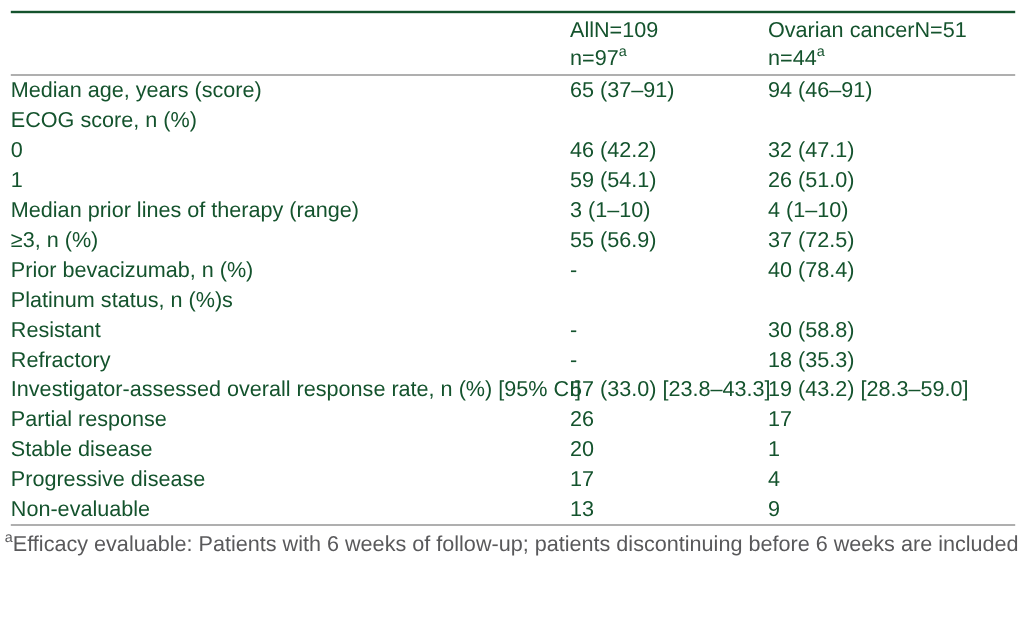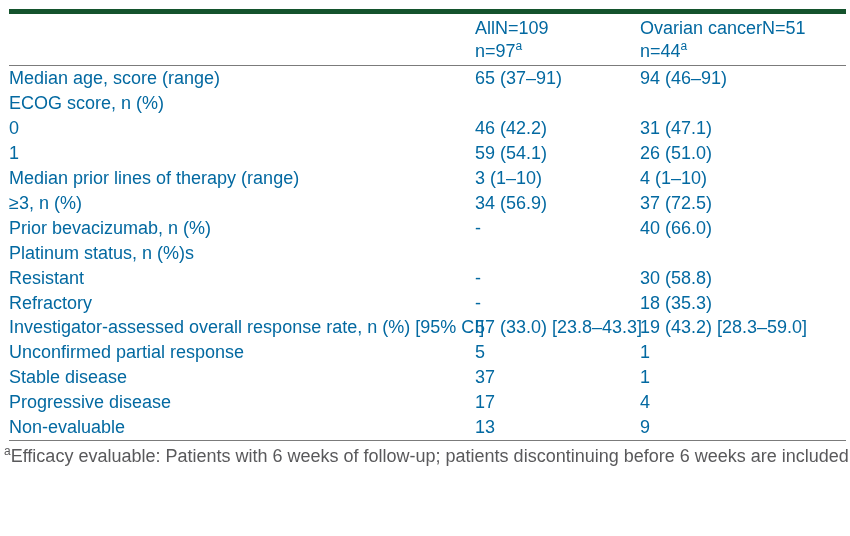--- a/index.html
+++ b/index.html
@@ -12,22 +12,22 @@
     font-family: "Liberation Sans", sans-serif;
   }
   .table-wrap {
     margin: 9px 0 0 9px;
     width: 837px;
   }
   table {
     border-collapse: collapse;
     table-layout: fixed;
     width: 837px;
-    border-top: 5px solid #14532d;
-    color: #0369a1;
+    border-top: 2px solid #14532d;
+    color: #14532d;
   }
   th, td {
     font-weight: normal;
     text-align: left;
     font-size: 18px;
     line-height: 24.9px;
     white-space: nowrap;
     padding: 0;
     vertical-align: top;
     overflow: visible;
@@ -71,53 +71,53 @@
           <div><span>n=97</span><sup>a</sup></div>
         </th>
         <th>
           <div>Ovarian cancerN=51</div>
           <div><span>n=44</span><sup>a</sup></div>
         </th>
       </tr>
     </thead>
     <tbody id="table-body">
         <tr>
-          <td>Median age, score (range)</td>
+          <td>Median age, years (score)</td>
           <td>65 (37–91)</td>
           <td>94 (46–91)</td>
         </tr>
         <tr>
           <td>ECOG score, n (%)</td>
           <td></td>
           <td></td>
         </tr>
         <tr>
           <td>0</td>
           <td>46 (42.2)</td>
-          <td>31 (47.1)</td>
+          <td>32 (47.1)</td>
         </tr>
         <tr>
           <td>1</td>
           <td>59 (54.1)</td>
           <td>26 (51.0)</td>
         </tr>
         <tr>
           <td>Median prior lines of therapy (range)</td>
           <td>3 (1–10)</td>
           <td>4 (1–10)</td>
         </tr>
         <tr>
           <td>≥3, n (%)</td>
-          <td>34 (56.9)</td>
+          <td>55 (56.9)</td>
           <td>37 (72.5)</td>
         </tr>
         <tr>
           <td>Prior bevacizumab, n (%)</td>
           <td>-</td>
-          <td>40 (66.0)</td>
+          <td>40 (78.4)</td>
         </tr>
         <tr>
           <td>Platinum status, n (%)s</td>
           <td></td>
           <td></td>
         </tr>
         <tr>
           <td>Resistant</td>
           <td>-</td>
           <td>30 (58.8)</td>
@@ -126,27 +126,27 @@
           <td>Refractory</td>
           <td>-</td>
           <td>18 (35.3)</td>
         </tr>
         <tr>
           <td>Investigator-assessed overall response rate, n (%) [95% CI]</td>
           <td>57 (33.0) [23.8–43.3]</td>
           <td>19 (43.2) [28.3–59.0]</td>
         </tr>
         <tr>
-          <td>Unconfirmed partial response</td>
-          <td>5</td>
-          <td>1</td>
+          <td>Partial response</td>
+          <td>26</td>
+          <td>17</td>
         </tr>
         <tr>
           <td>Stable disease</td>
-          <td>37</td>
+          <td>20</td>
           <td>1</td>
         </tr>
         <tr>
           <td>Progressive disease</td>
           <td>17</td>
           <td>4</td>
         </tr>
         <tr>
           <td>Non-evaluable</td>
           <td>13</td>

